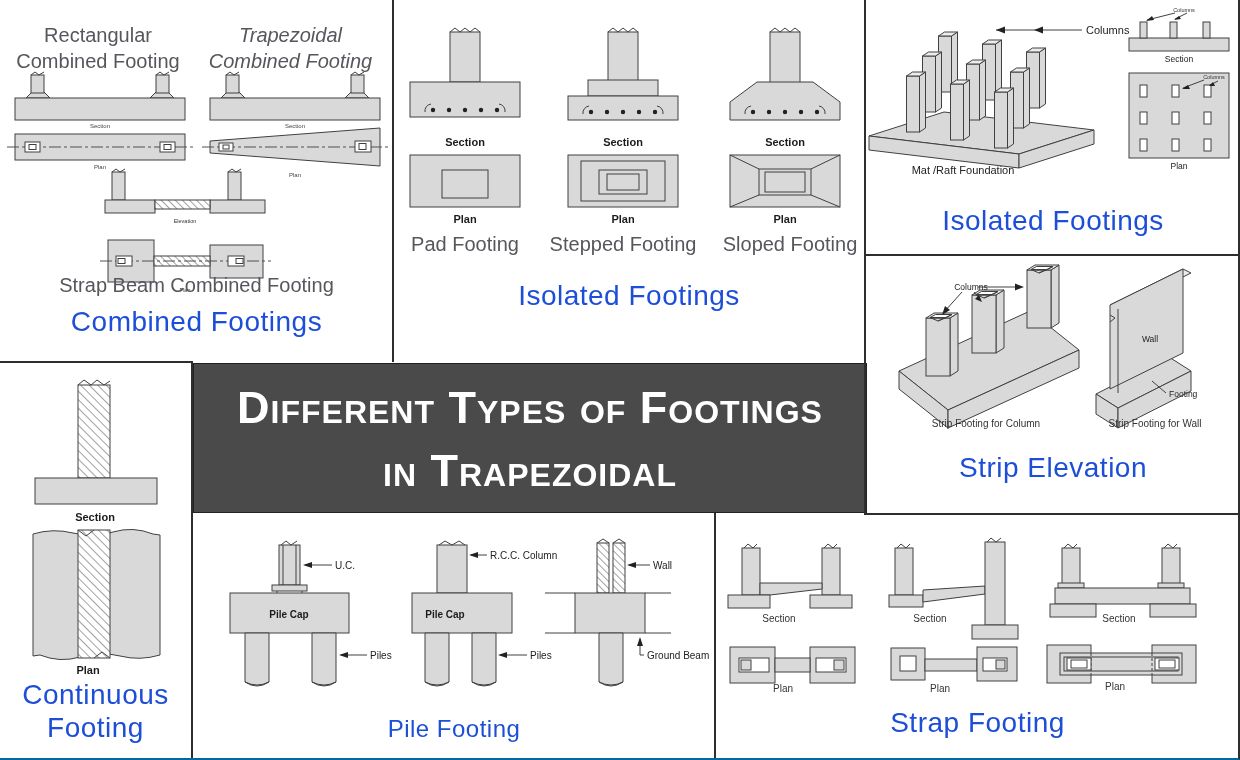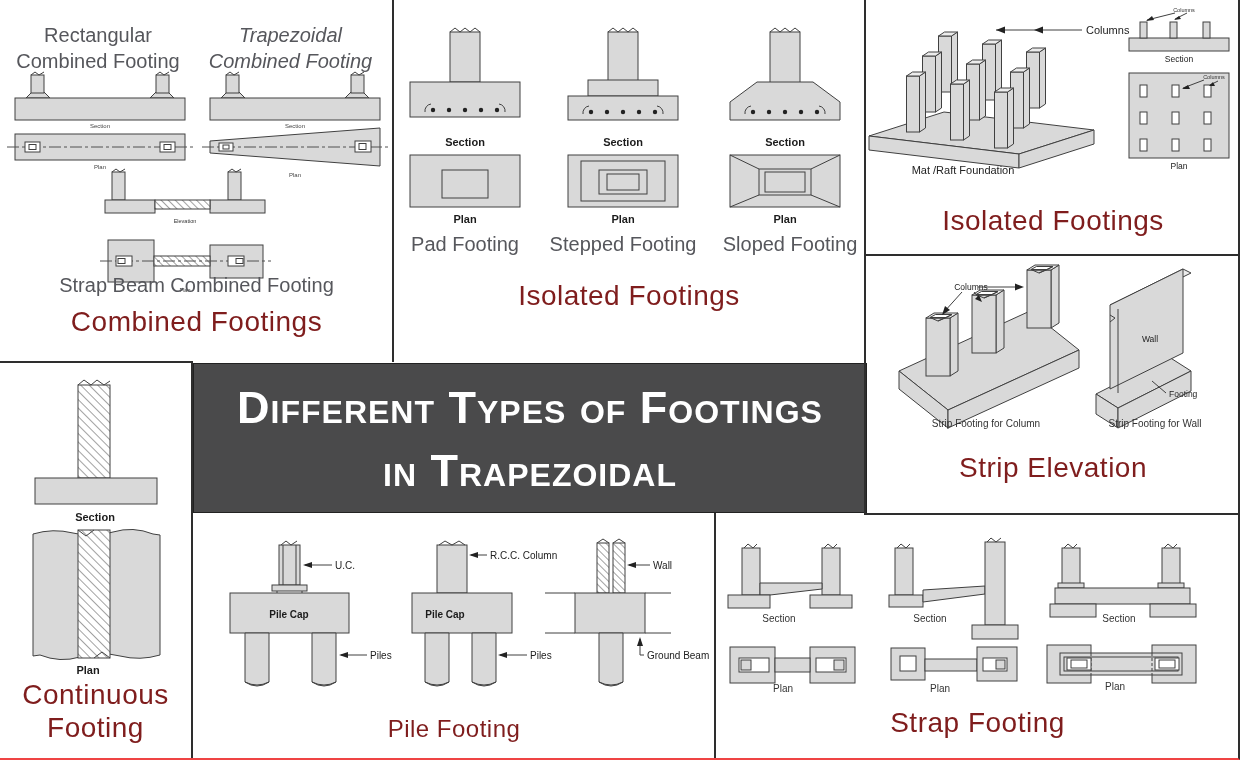--- a/index.html
+++ b/index.html
@@ -1,20 +1,20 @@
 <!DOCTYPE html>
 <html><head>
 <meta charset="utf-8">
 <style>
   html,body{margin:0;padding:0;background:#fff;}
   .stage{position:relative;width:1240px;height:760px;background:#fff;overflow:hidden;
-         font-family:"Liberation Sans",sans-serif;border-right:2px solid #2e2e2e;border-bottom:2px solid #ef4444;box-sizing:border-box;}
+         font-family:"Liberation Sans",sans-serif;border-right:2px solid #2e2e2e;border-bottom:2px solid #0369a1;box-sizing:border-box;}
   .panel{position:absolute;}
   .divider{position:absolute;background:#2e2e2e;}
-  .sec-title{position:absolute;width:100%;text-align:center;font-size:28px;color:#7f1d1d;letter-spacing:.5px;}
+  .sec-title{position:absolute;width:100%;text-align:center;font-size:28px;color:#1d4ed8;letter-spacing:.5px;}
   .sub-name{position:absolute;text-align:center;font-size:20px;color:#56575c;line-height:26px;}
   .banner{position:absolute;left:193px;top:363px;width:674px;height:150px;background:#4a4a4b;border:1px solid #222;box-sizing:border-box;text-align:center;padding-top:12px;}
   .banner-line{font-family:Liberation Sans, sans-serif;font-variant:small-caps;font-weight:700;font-size:45px;line-height:63px;color:#fff;letter-spacing:1px;}
   svg{position:absolute;left:0;top:0;overflow:visible;}
   svg text{font-family:"Liberation Sans",sans-serif;}
   .f{fill:#d9d9d9;stroke:#404040;stroke-width:1;}
   .fl{fill:#ececec;stroke:#404040;stroke-width:1;}
   .w{fill:#ffffff;stroke:#404040;stroke-width:1;}
   .n{fill:none;stroke:#404040;stroke-width:1;}
   .cl{fill:none;stroke:#505050;stroke-width:1;stroke-dasharray:12 3 3 3;}

